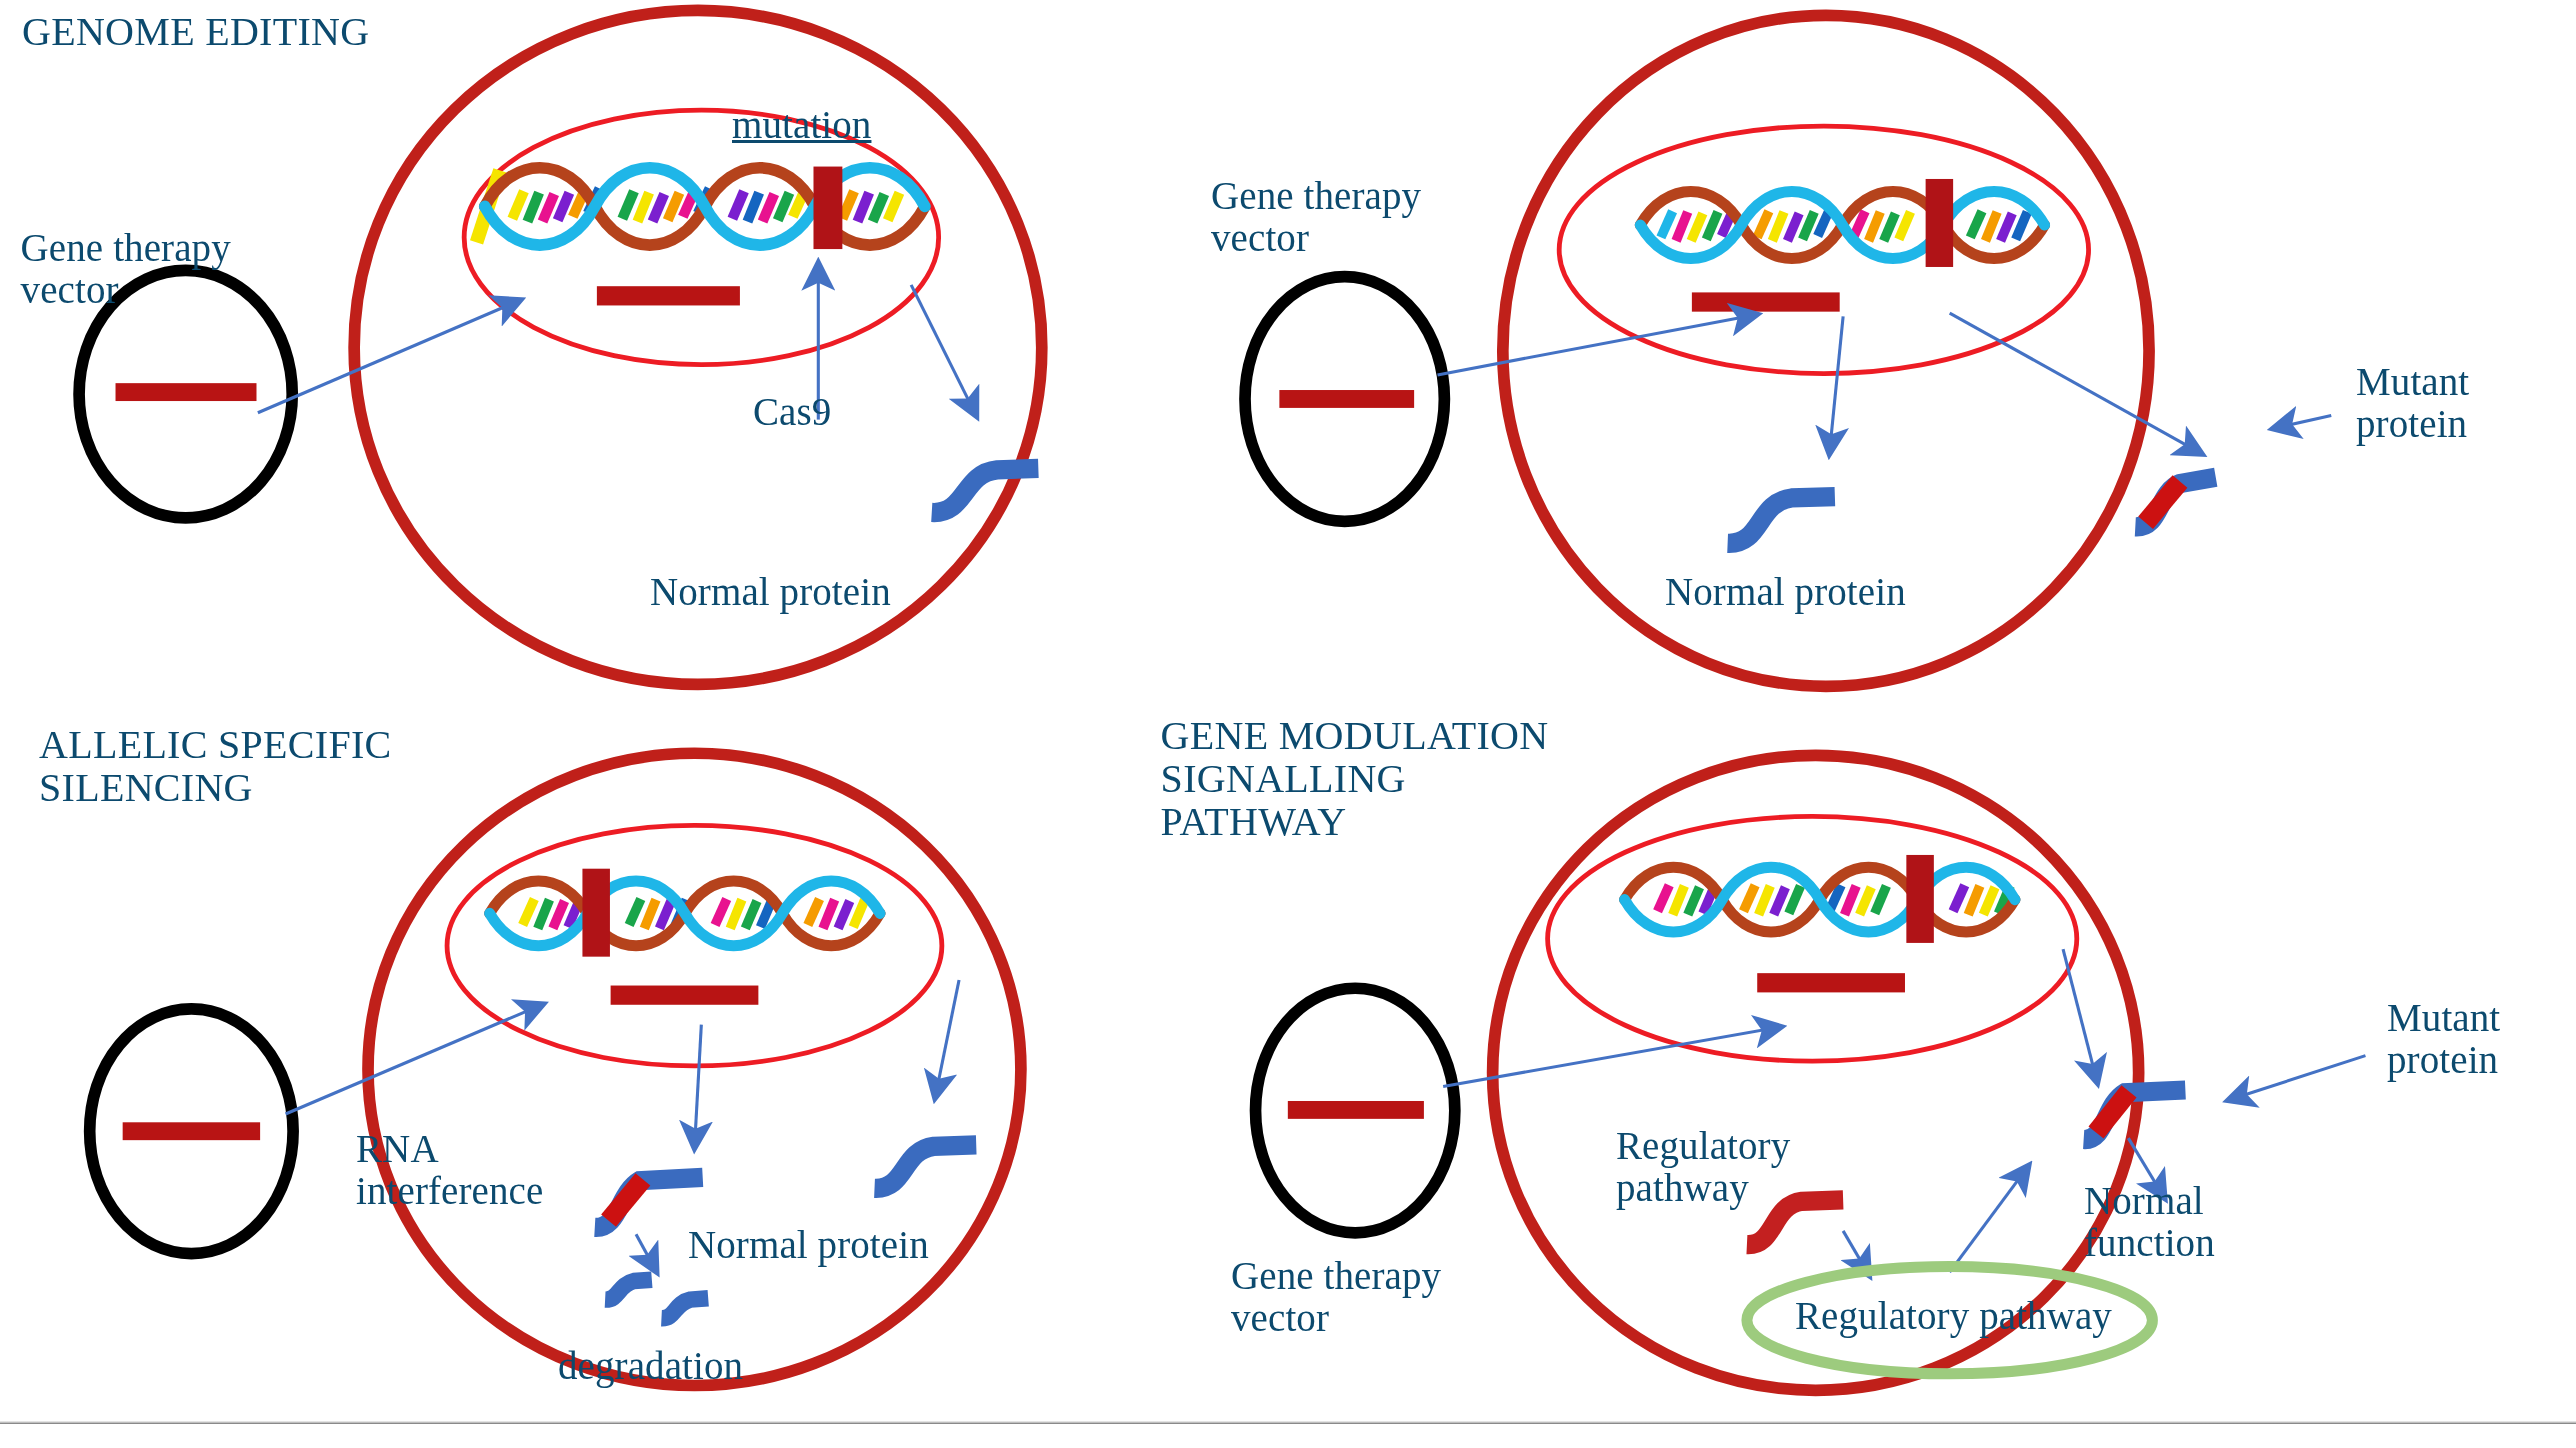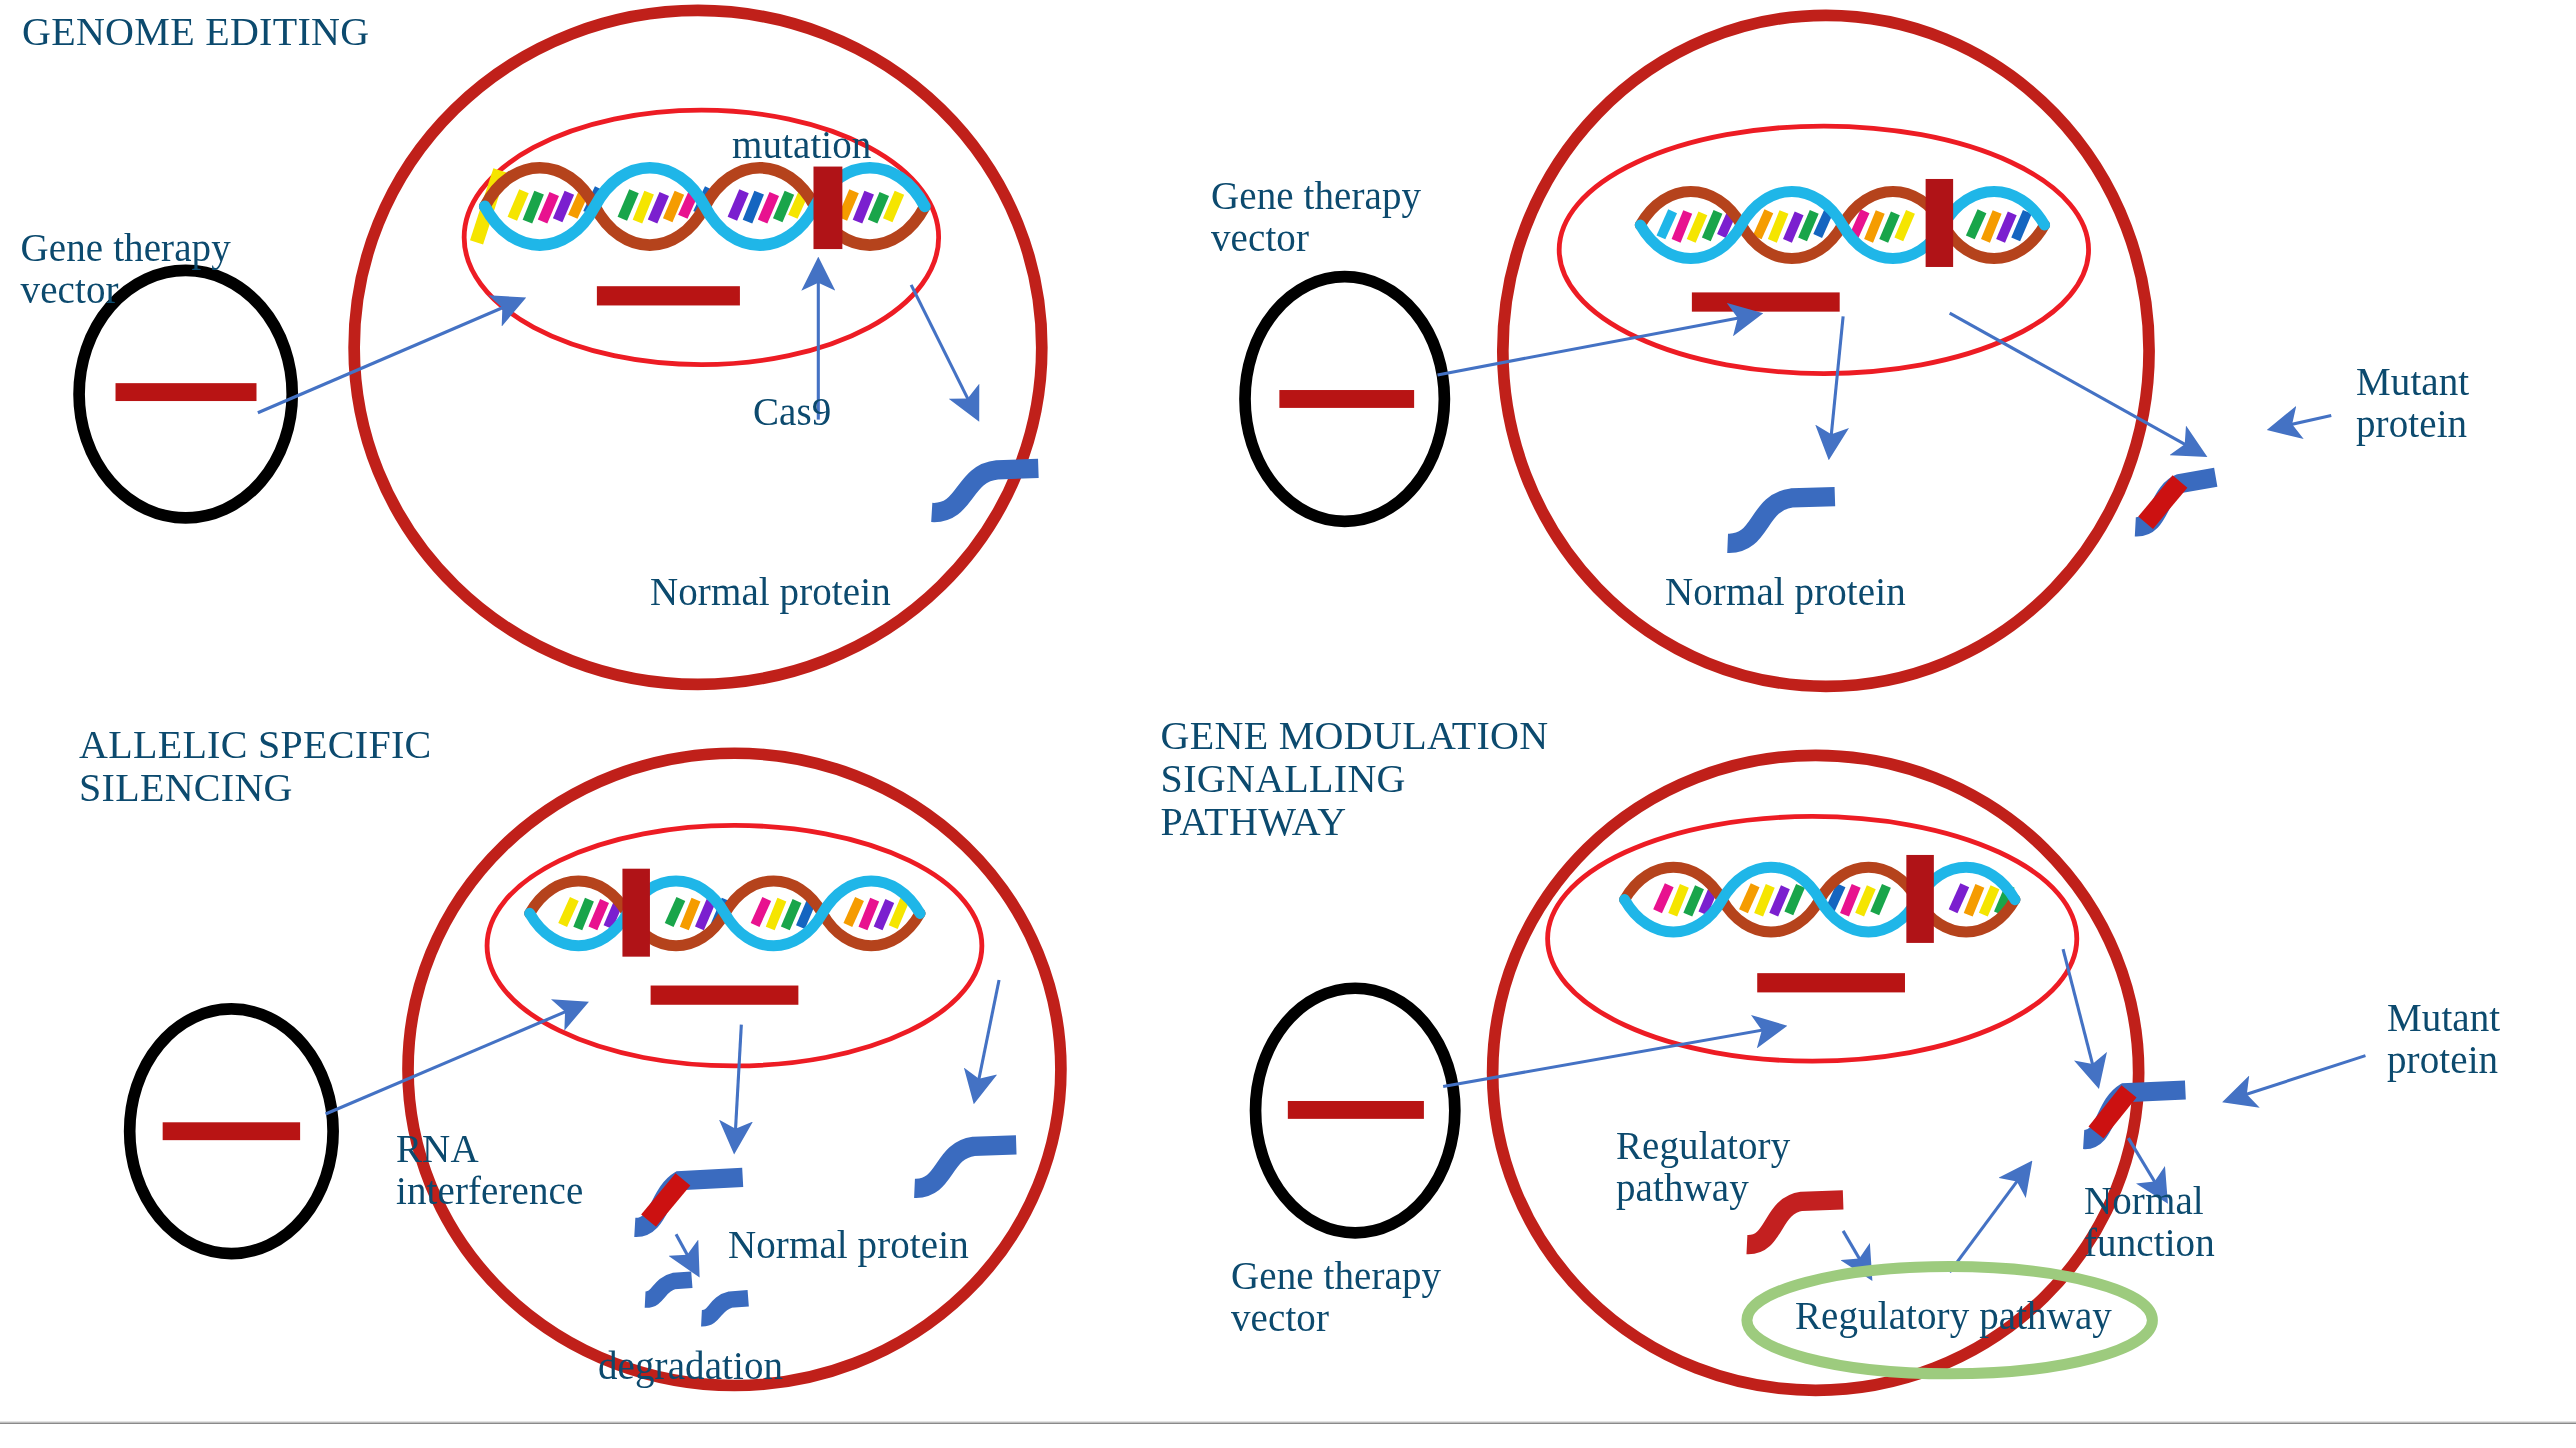--- a/index.html
+++ b/index.html
@@ -101,21 +101,21 @@
         <line x1="1190" y1="610" x2="1190" y2="382"></line>
         <line x1="1325" y1="414" x2="1420" y2="605"></line>
       </g>
 
       <path d="M1355,745 C1405,748 1400,688 1450,683 L1510,681" fill="none" stroke="#3A6BBF" stroke-width="28" stroke-linecap="butt"></path>
     </svg>
 
     <div class="lbl title" style="left:22px;top:9.6px;">GENOME EDITING</div>
     <div class="lbl cap" style="left:20.6px;top:227px;">Gene therapy
 vector</div>
-    <div class="lbl cap" style="left:732px;top:124px;">mutation</div>
+    <div class="lbl cap" style="left:732px;top:104px;text-decoration:underline;">mutation</div>
     <div class="lbl cap" style="left:753px;top:391px;">Cas9</div>
     <div class="lbl cap" style="left:650px;top:571px;">Normal protein</div>
   </div>
 
   <div class="panel" style="left:1135px;top:0;width:1441px;height:712px;">
     <svg class="svgwrap" width="1441" height="712" viewBox="0 0 2096 1035">
       <ellipse cx="1005" cy="510" rx="470" ry="488" fill="none" stroke="#C0201A" stroke-width="17"></ellipse>
       <ellipse cx="1002" cy="363" rx="385" ry="180" fill="none" stroke="#ED1C24" stroke-width="7"></ellipse>
 
       <ellipse cx="305" cy="580" rx="145" ry="178" fill="none" stroke="#000000" stroke-width="17"></ellipse>
@@ -172,21 +172,21 @@
       </g>
     </svg>
 
     <div class="lbl cap" style="left:76px;top:175px;">Gene therapy
 vector</div>
     <div class="lbl cap" style="left:1221px;top:361px;">Mutant
 protein</div>
     <div class="lbl cap" style="left:530px;top:571px;">Normal protein</div>
   </div>
 
-  <div class="panel" style="left:0;top:712px;width:1169px;height:701px;margin-left:40px;">
+  <div class="panel" style="left:0;top:712px;width:1169px;height:701px;">
     <svg class="svgwrap" width="1169" height="701" viewBox="0 0 1700 1020">
       <ellipse cx="1010" cy="520" rx="475" ry="460" fill="none" stroke="#C0201A" stroke-width="17"></ellipse>
       <ellipse cx="1010" cy="340" rx="360" ry="175" fill="none" stroke="#ED1C24" stroke-width="7"></ellipse>
 
       <ellipse cx="278" cy="610" rx="148" ry="178" fill="none" stroke="#000000" stroke-width="17"></ellipse>
       <rect x="178" y="597" width="200" height="26" fill="#B81414"></rect>
 
       <g>
         <g stroke-width="14" stroke-linecap="butt">
           <line x1="760" y1="310" x2="777" y2="272" stroke="#F5E500"></line>

